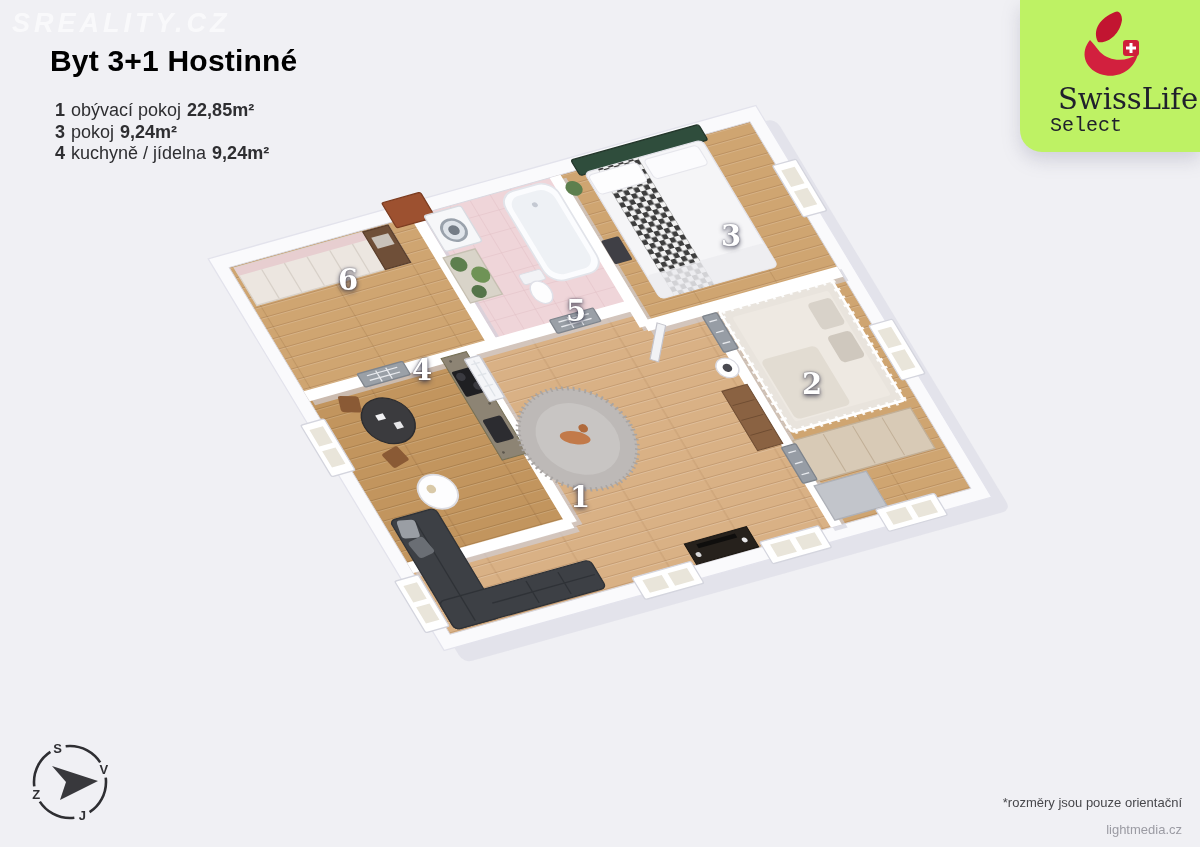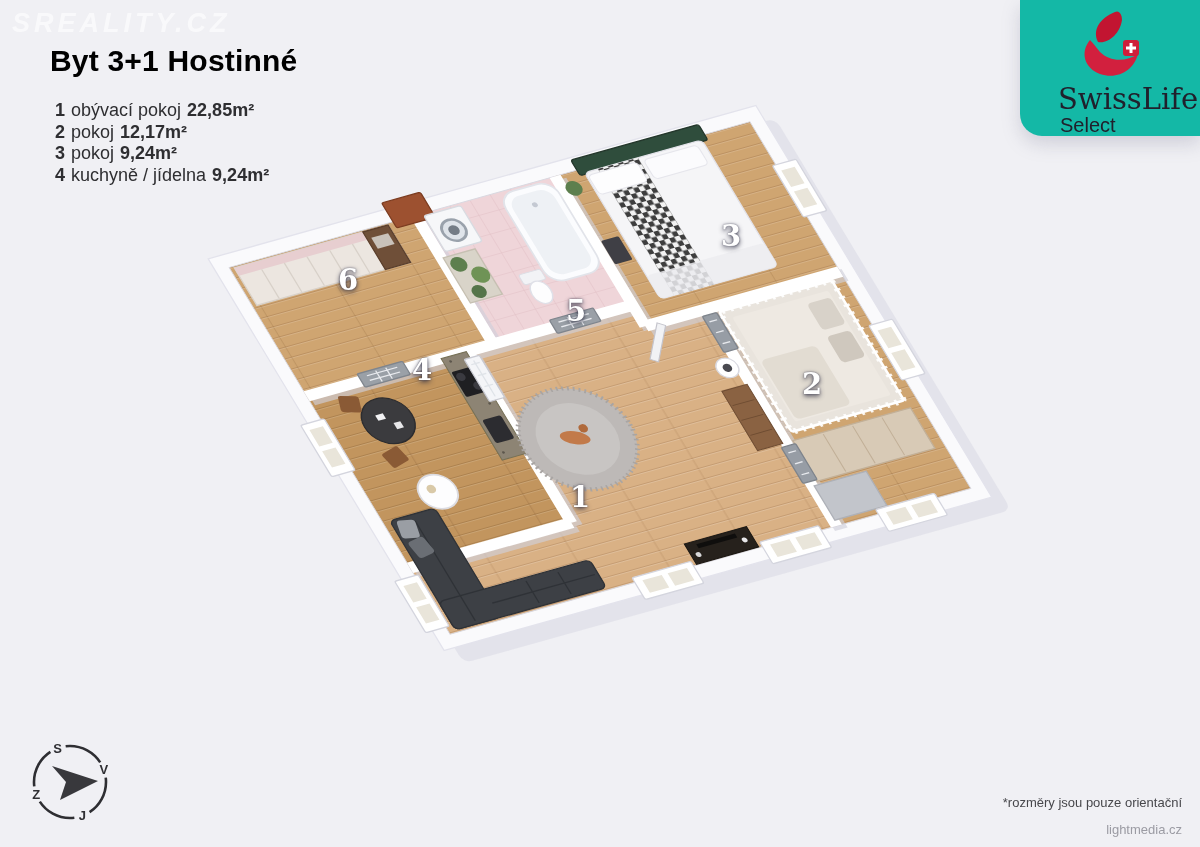--- a/index.html
+++ b/index.html
@@ -8,25 +8,25 @@
   
   .watermark{position:absolute;left:12px;top:8px;font-size:27px;font-weight:800;font-style:italic;
              letter-spacing:4px;color:rgba(255,255,255,.62);user-select:none;}
   
   .page-title{position:absolute;left:50px;top:44px;font-size:30px;font-weight:800;color:#000000;letter-spacing:.2px;}
   .legend{position:absolute;left:55px;top:100px;font-size:18px;color:#2e2e31;line-height:21.5px;}
   .legend-row{white-space:nowrap;}
   .legend-num{font-weight:800;margin-right:6px;}
   .legend-area{font-weight:800;margin-left:6px;}
   
-  .logo-card{position:absolute;right:0;top:0;width:180px;height:136px;background:#14b8a6;
+  .logo-card{position:absolute;right:0;top:0;width:180px;height:152px;background:#bef264;
              border-radius:0 0 0 22px;box-shadow:0 8px 18px rgba(125,125,150,.28);}
   .brand-word{position:absolute;left:38px;top:82px;font-family:"DejaVu Serif","Liberation Serif",serif;
               font-size:29px;color:#20202c;}
-  .brand-sub{position:absolute;left:40px;top:114px;font-family:Liberation Sans, sans-serif;
+  .brand-sub{position:absolute;left:30px;top:114px;font-family:Liberation Mono, monospace;
              font-size:20px;color:#20202c;}
   
   .room-label{position:absolute;transform:translate(-50%,-50%);font-family:"DejaVu Serif","Liberation Serif",serif;
               font-size:29px;font-weight:700;color:#ffffff;
               text-shadow:0 2px 5px rgba(50,50,70,.9),0 0 2px rgba(60,60,80,.8);}
   
   .footer{position:absolute;right:18px;bottom:10px;text-align:right;}
   .footer-disclaimer{font-size:13px;font-weight:400;color:#47474b;}
   .footer-credit{font-size:13px;color:#9b9ba3;margin-top:12px;}
   .plan-svg,.compass-svg,.logo-svg{position:absolute;}
@@ -38,21 +38,20 @@
 <body>
 
 <div class="stage">
 
   <div class="watermark">SREALITY.CZ</div>
 
   <div class="page-title">Byt 3+1 Hostinné</div>
 
   <div class="legend">
     <div class="legend-row"><span class="legend-num">1</span><span>obývací pokoj</span><span class="legend-area">22,85m²</span></div>
-    <div class="legend-row"><span class="legend-num">2</span><span>pokoj</span><span class="legend-area">12,17m²</span></div>
     <div class="legend-row"><span class="legend-num">3</span><span>pokoj</span><span class="legend-area">9,24m²</span></div>
     <div class="legend-row"><span class="legend-num">4</span><span>kuchyně / jídelna</span><span class="legend-area">9,24m²</span></div>
   </div>
 
   <svg class="plan-svg" width="1200" height="847" viewBox="0 0 1200 847">
     <defs>
       <pattern id="plankA" width="90" height="13" patternUnits="userSpaceOnUse">
         <rect width="90" height="13" fill="#d9b185"></rect>
         <rect y="12" width="90" height="1" fill="rgba(120,75,35,.22)"></rect>
         <rect x="44" width="1" height="13" fill="rgba(120,75,35,.20)"></rect>

